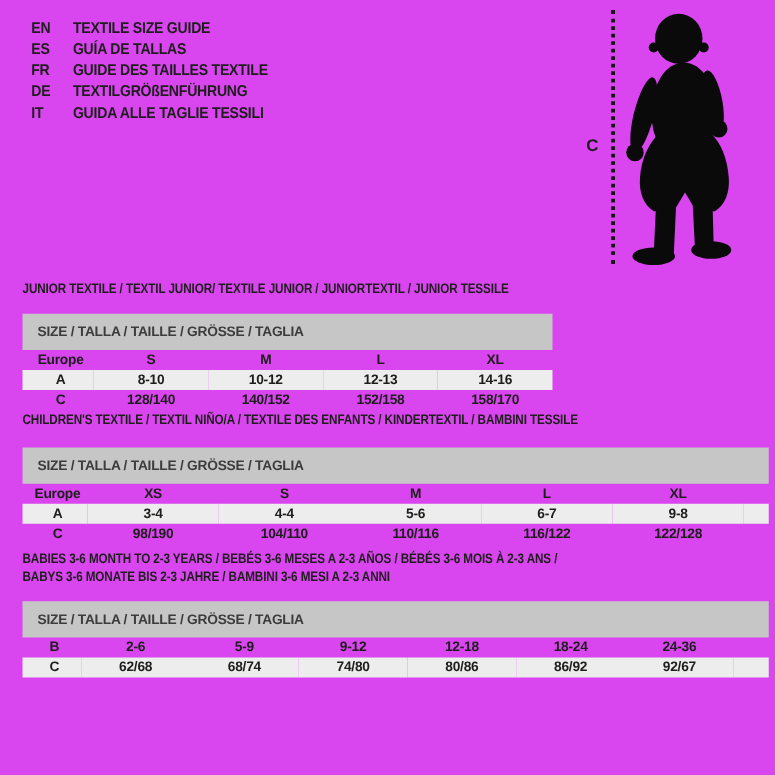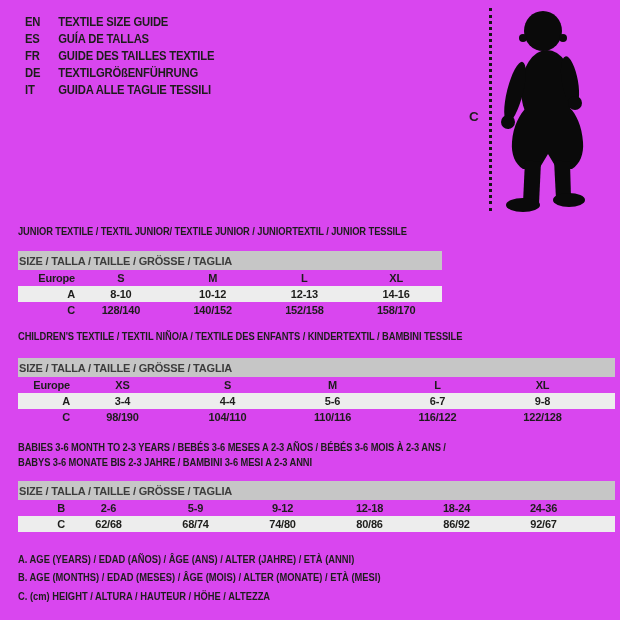--- a/index.html
+++ b/index.html
@@ -21,23 +21,23 @@
   .measure-label { position:absolute; left:469px; top:109px; font-size:13.5px; }
   .toddler { position:absolute; left:496px; top:2px; }
   
   .section-h { position:absolute; left:18px; font-size:11px; line-height:15px;
                letter-spacing:-0.1px; transform:scaleX(.85); transform-origin:0 50%;
                white-space:nowrap; }
   
   table.size { position:absolute; left:18px; border-collapse:collapse; table-layout:fixed;
                font-size:11px; font-weight:bold; letter-spacing:-0.2px; }
   table.size td { padding:0; height:16px; text-align:center; vertical-align:middle; }
-  table.size td.bar { background:#c6c6c6; height:19px; text-align:left; padding-left:1px;
+  table.size td.bar { background:#c6c6c6; height:29px; text-align:left; padding-left:12px;
                       color:#3c3c3c; }
-  table.size td.lab { text-align:right; padding-left:4px; }
+  table.size td.lab { text-align:center; padding-left:4px; }
   table.size tr.stripe td { background:#ededed; }
   
   .legend { position:absolute; left:18px; top:550px; }
   .legend-line { font-size:11px; line-height:18.4px; transform:scaleX(.85);
                  transform-origin:0 50%; white-space:nowrap; }
 </style>
 </head>
 <body>
 
 <div class="canvas">
@@ -198,19 +198,14 @@
         <td>68/74</td>
         <td>74/80</td>
         <td>80/86</td>
         <td>86/92</td>
         <td>92/67</td>
         <td></td>
       </tr>
     </tbody>
   </table>
 
-  <div class="legend">
-    <div class="legend-line">A. AGE (YEARS) / EDAD (AÑOS) / ÂGE (ANS) / ALTER (JAHRE) / ETÀ (ANNI)</div>
-    <div class="legend-line">B. AGE (MONTHS) / EDAD (MESES) / ÂGE (MOIS) / ALTER (MONATE) / ETÀ (MESI)</div>
-    <div class="legend-line">C. (cm) HEIGHT / ALTURA / HAUTEUR / HÖHE / ALTEZZA</div>
-  </div>
 
 </div>
 
 </body></html>

